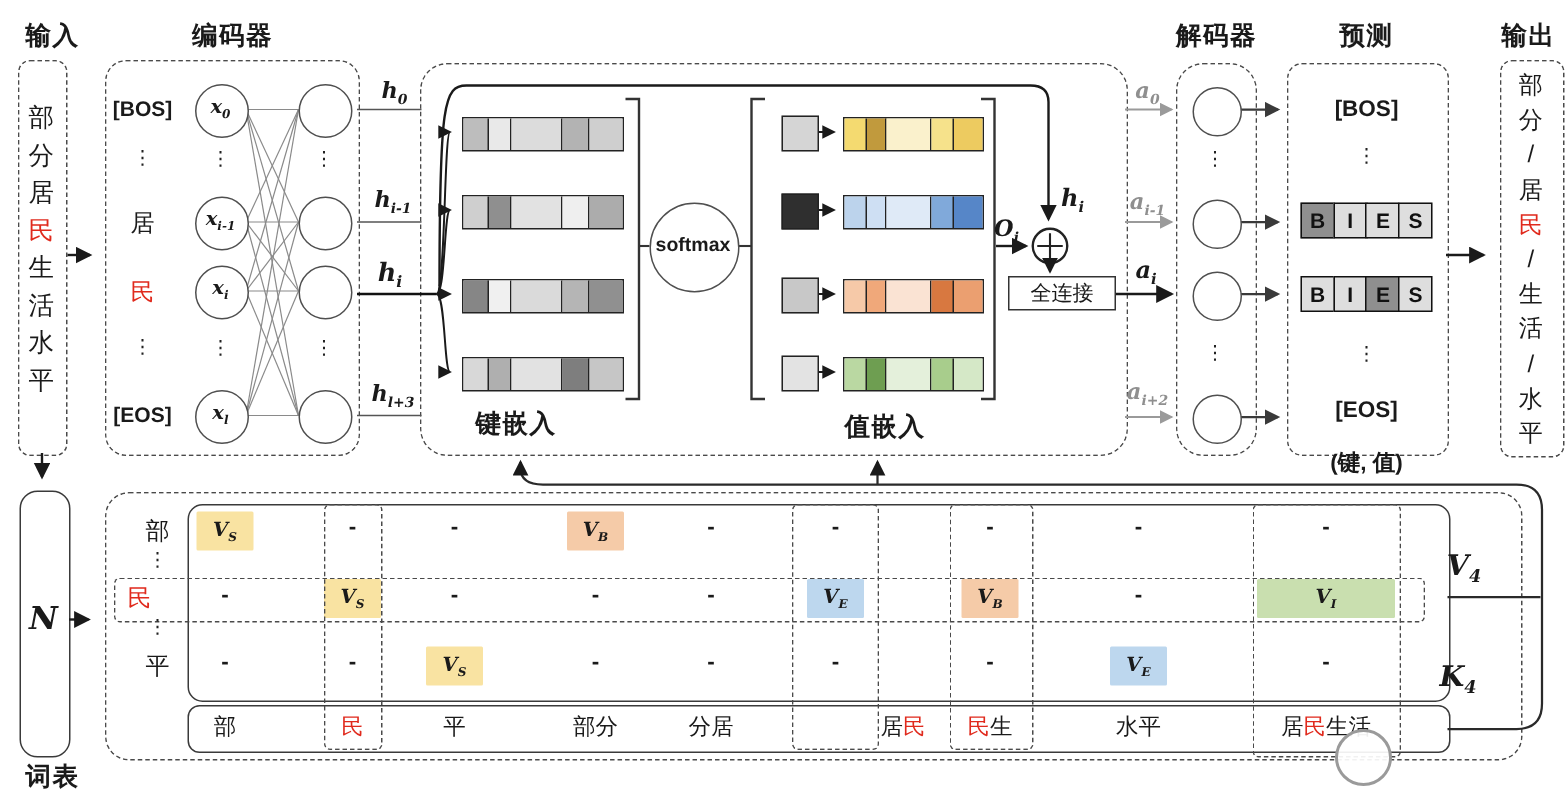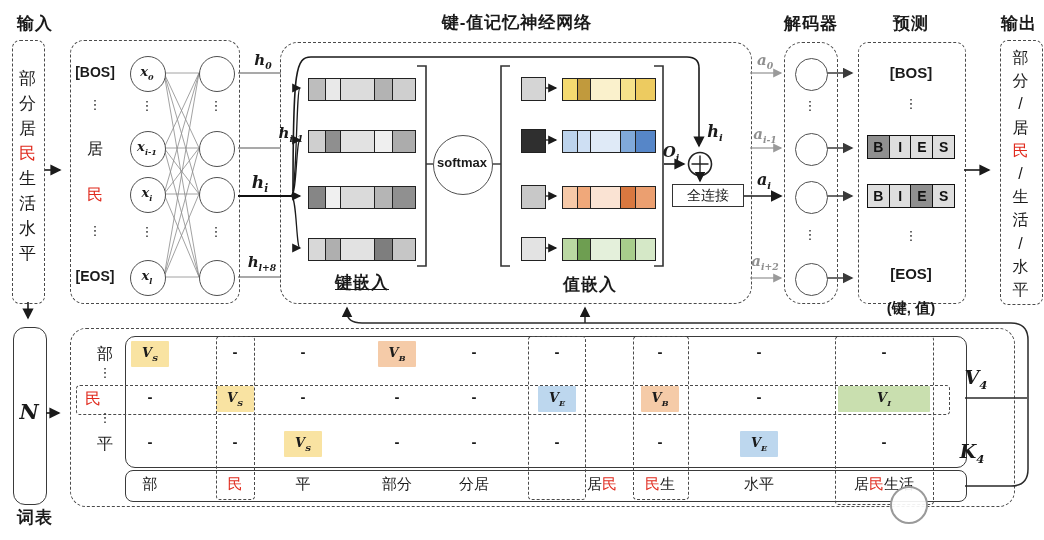--- a/index.html
+++ b/index.html
@@ -40,21 +40,21 @@
            color:rgba(255,255,255,0.93);
            text-shadow:-1.3px 0 #8f8f8f,1.3px 0 #8f8f8f,0 -1.3px #8f8f8f,0 1.3px #8f8f8f;}
   .bluestrip{position:absolute;left:0;top:535px;width:1044px;height:5px;background:#8193d9;z-index:9;}
 </style>
 </head>
 <body>
 
 <div class="canvas">
 
   <div class="lbl title" style="left:6px;top:12px;width:58px;">输入</div>
-  <div class="lbl title" style="left:392px;top:11px;width:250px;">键-值记忆神经网络</div>
+  <div class="lbl title" style="left:105px;top:12px;width:100px;">编码器</div>
   <div class="lbl title" style="left:775px;top:12px;width:72px;">解码器</div>
   <div class="lbl title" style="left:876px;top:12px;width:70px;">预测</div>
   <div class="lbl title" style="left:994px;top:12px;width:50px;">输出</div>
 
   <div class="dashbox" style="left:12px;top:40px;width:31px;height:262px;border-radius:8px;"></div>
   <div class="dashbox" style="left:70px;top:40px;width:168px;height:262px;"></div>
   <div class="dashbox" style="left:280px;top:42px;width:470px;height:260px;border-radius:18px;"></div>
   <div class="dashbox" style="left:784px;top:42px;width:52px;height:260px;border-radius:18px;"></div>
   <div class="dashbox" style="left:858px;top:42px;width:106px;height:260px;border-radius:10px;"></div>
   <div class="dashbox" style="left:1000px;top:40px;width:41px;height:263px;border-radius:8px;"></div>
@@ -84,29 +84,29 @@
   <div class="lbl" style="left:71px;top:268px;width:48px;font-size:14px;font-weight:bold;">[EOS]</div>
 
   <div class="lbl dots" style="left:136px;top:101px;width:22px;">⋮</div>
   <div class="lbl dots" style="left:205px;top:101px;width:22px;">⋮</div>
   <div class="lbl dots" style="left:136px;top:227px;width:22px;">⋮</div>
   <div class="lbl dots" style="left:205px;top:227px;width:22px;">⋮</div>
   <div class="lbl dots" style="left:799px;top:101px;width:22px;">⋮</div>
   <div class="lbl dots" style="left:799px;top:230px;width:22px;">⋮</div>
 
   <div class="lbl math" style="left:246px;top:51px;width:34px;font-size:15px;font-weight:bold;"><span>h</span><sub>0</sub></div>
-  <div class="lbl math" style="left:242px;top:124px;width:40px;font-size:15px;font-weight:bold;margin-left:29px;"><span>h</span><sub>i-1</sub></div>
+  <div class="lbl math" style="left:242px;top:124px;width:40px;font-size:15px;font-weight:bold;"><span>h</span><sub>i-1</sub></div>
   <div class="lbl math bold" style="left:242px;top:172px;width:36px;font-size:17px;"><span>h</span><sub>i</sub></div>
-  <div class="lbl math" style="left:242px;top:253px;width:40px;font-size:15px;font-weight:bold;"><span>h</span><sub>l+8</sub></div>
+  <div class="lbl math" style="left:242px;top:253px;width:40px;font-size:15px;font-weight:bold;"><span>h</span><sub>l+3</sub></div>
 
   <div class="lbl" style="left:433px;top:155px;width:58px;font-size:13px;font-weight:bold;z-index:6;">softmax</div>
   <div class="circ" style="left:433px;top:135px;width:58px;height:58px;z-index:3;"></div>
   <div class="lbl math bold" style="left:658px;top:143px;width:26px;font-size:15px;"><span>O</span><sub>i</sub></div>
   <div class="lbl math bold" style="left:700px;top:122px;width:30px;font-size:16px;"><span>h</span><sub>i</sub></div>
-  <div class="lbl title" style="left:322px;top:271px;width:80px;text-decoration:underline;">键嵌入</div>
+  <div class="lbl title" style="left:304px;top:271px;width:80px;">键嵌入</div>
   <div class="lbl title" style="left:550px;top:273px;width:80px;">值嵌入</div>
 
   <div class="lbl math gray" style="left:752px;top:51px;width:26px;font-size:15px;font-weight:bold;"><span>a</span><sub>0</sub></div>
   <div class="lbl math gray" style="left:748px;top:125px;width:34px;font-size:15px;font-weight:bold;"><span>a</span><sub>i-1</sub></div>
   <div class="lbl math bold" style="left:750px;top:170px;width:28px;font-size:16px;"><span>a</span><sub>i</sub></div>
   <div class="lbl math gray" style="left:748px;top:252px;width:34px;font-size:15px;font-weight:bold;"><span>a</span><sub>i+2</sub></div>
 
   <div class="lbl" style="left:884px;top:64px;width:54px;font-size:15px;font-weight:bold;">[BOS]</div>
   <div class="lbl dots" style="left:900px;top:99px;width:22px;">⋮</div>
   <div class="bies" id="bies-row-0" style="left:868px;top:135px;">

